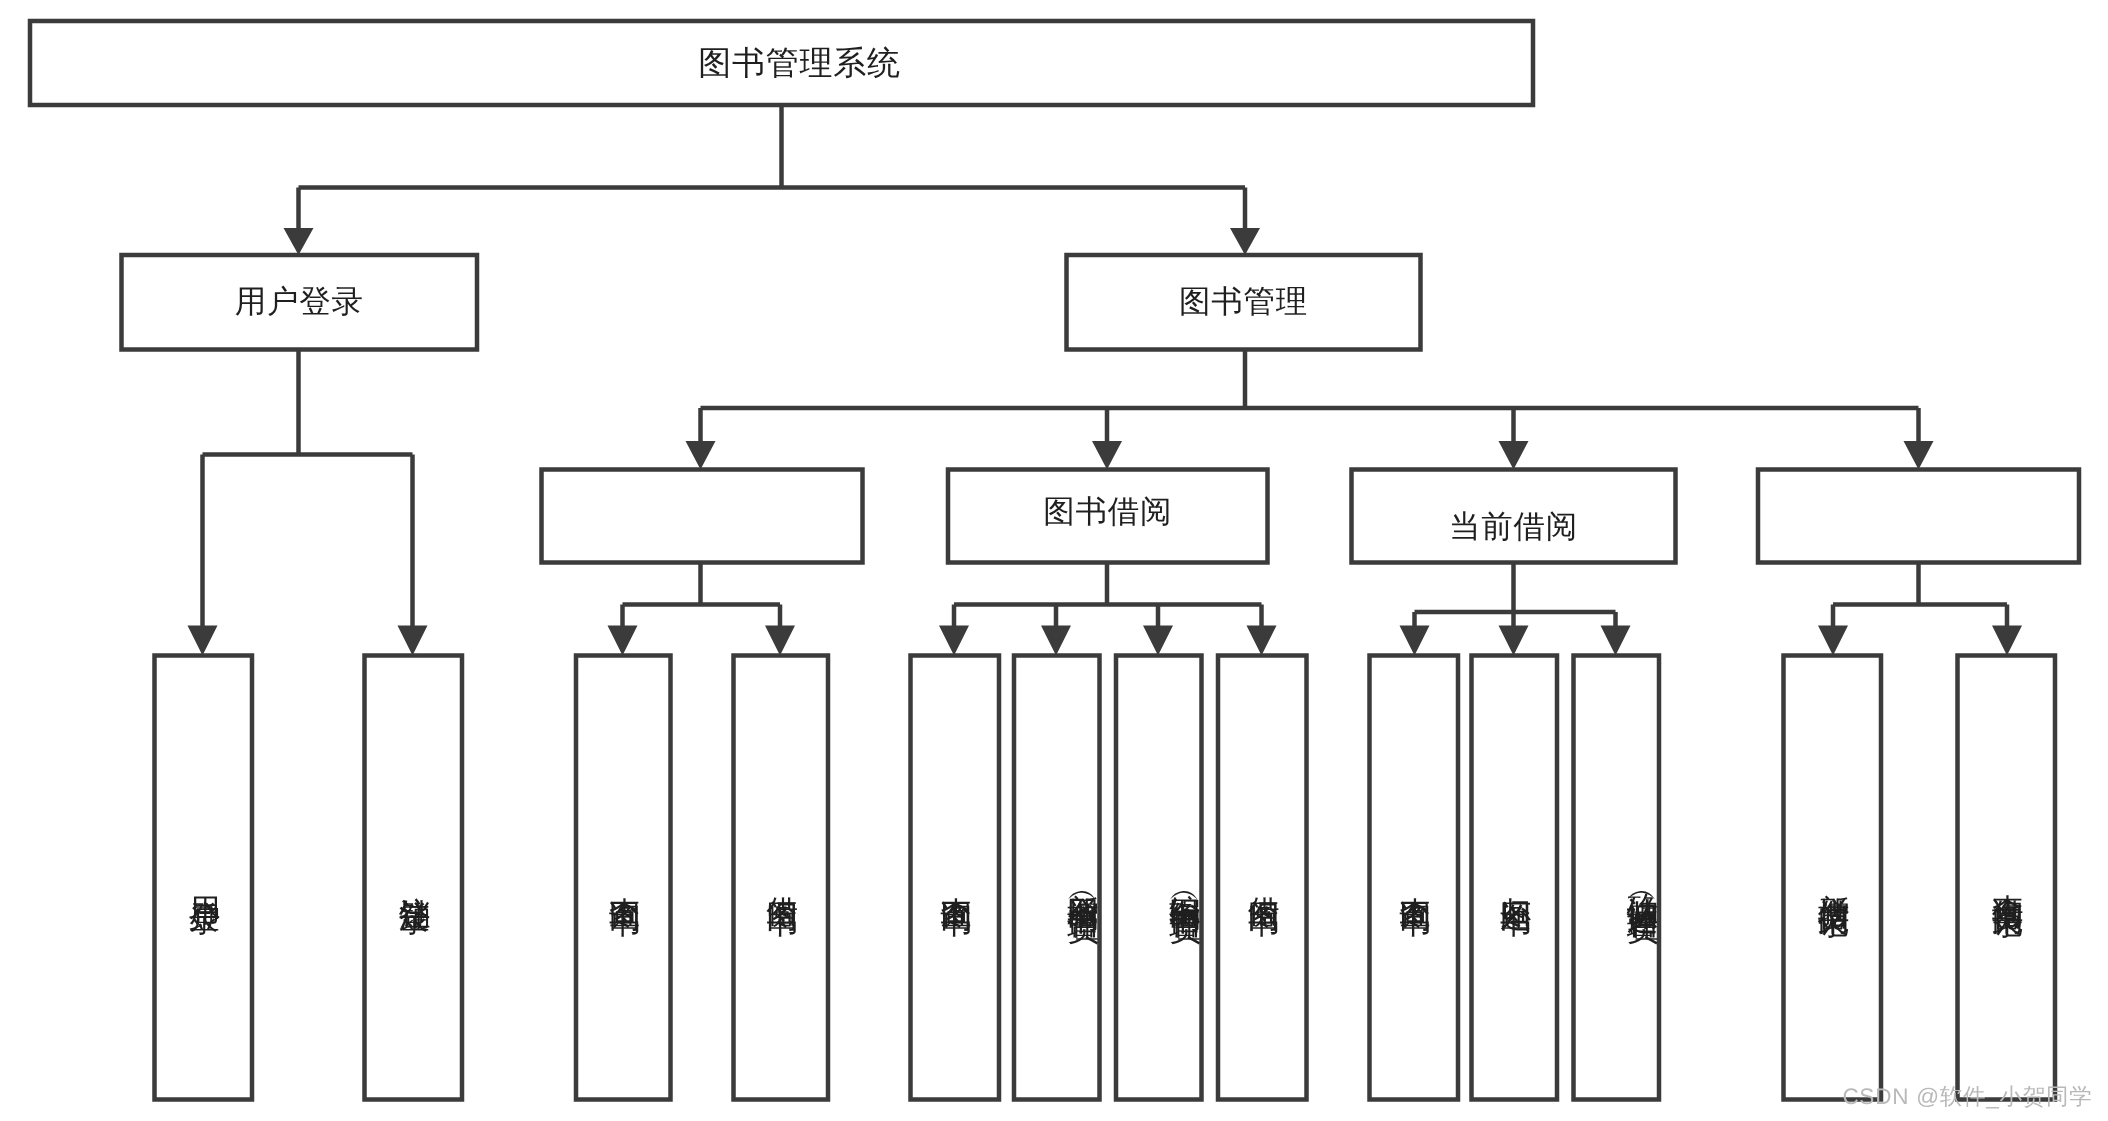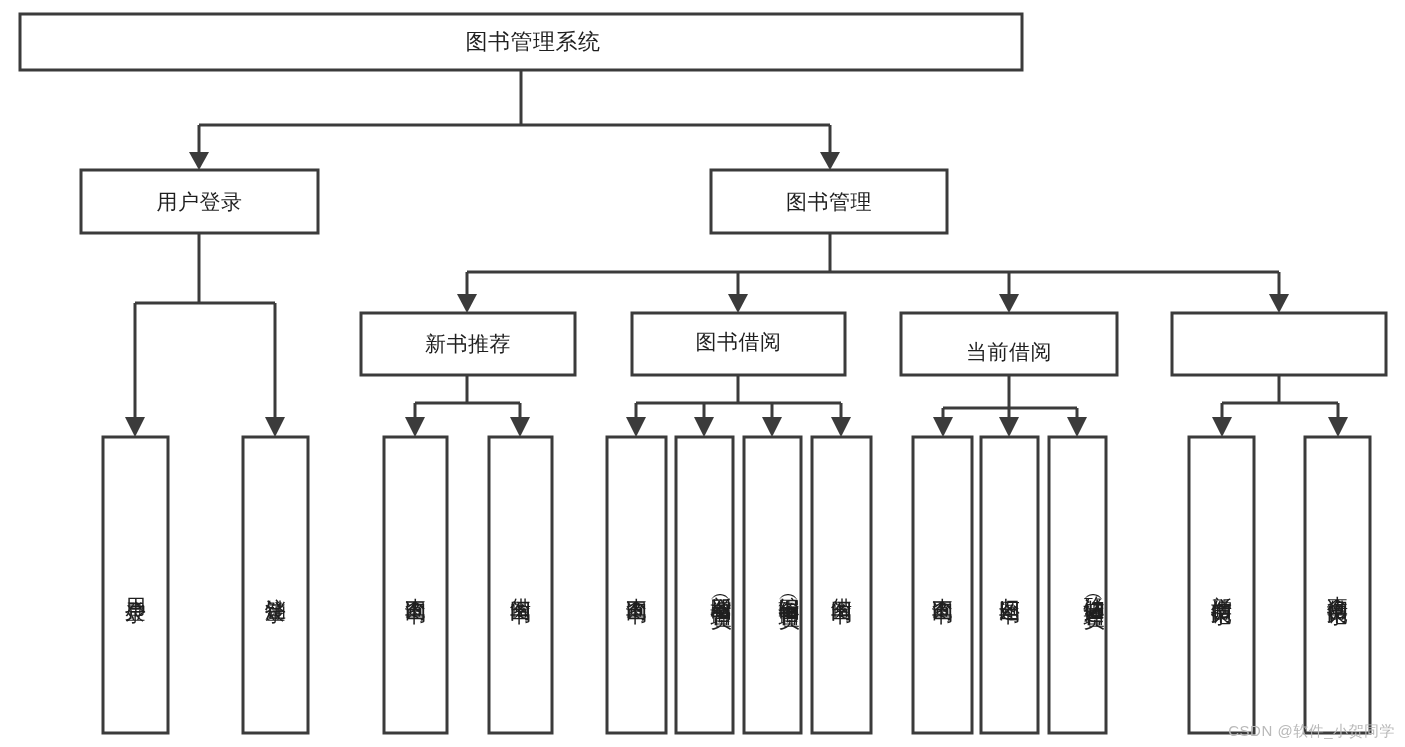--- a/index.html
+++ b/index.html
@@ -192,21 +192,20 @@
 
     <rect class="node-box" x="1189" y="437" width="65" height="296"></rect>
     <rect class="node-box" x="1305" y="437" width="65" height="296"></rect>
   </svg>
 
   <div class="node-label horizontal title" style="left:20px; top:14px; width:1002px; height:56px;padding-left:24px;">图书管理系统</div>
 
   <div class="node-label horizontal" style="left:81px; top:170px; width:237px; height:63px;">用户登录</div>
   <div class="node-label horizontal" style="left:711px; top:170px; width:236px; height:63px;text-align:right;">图书管理</div>
 
-  <div class="node-label horizontal" style="left:361px; top:313px; width:214px; height:62px;">新书推荐</div>
   <div class="node-label horizontal" style="left:632px; top:313px; width:213px; height:58px;">图书借阅</div>
   <div class="node-label horizontal" style="left:901px; top:313px; width:216px; height:78px;">当前借阅</div>
 
   <div class="node-label vertical" style="left:103px; top:437px; width:65px; height:296px;">用户登录</div>
   <div class="node-label vertical" style="left:243px; top:437px; width:65px; height:296px;">注销登录</div>
 
   <div class="node-label vertical" style="left:384px; top:437px; width:63px; height:296px;">查询图书</div>
   <div class="node-label vertical" style="left:489px; top:437px; width:63px; height:296px;">借阅图书</div>
 
   <div class="node-label vertical" style="left:607px; top:437px; width:59px; height:296px;">查询图书</div>

